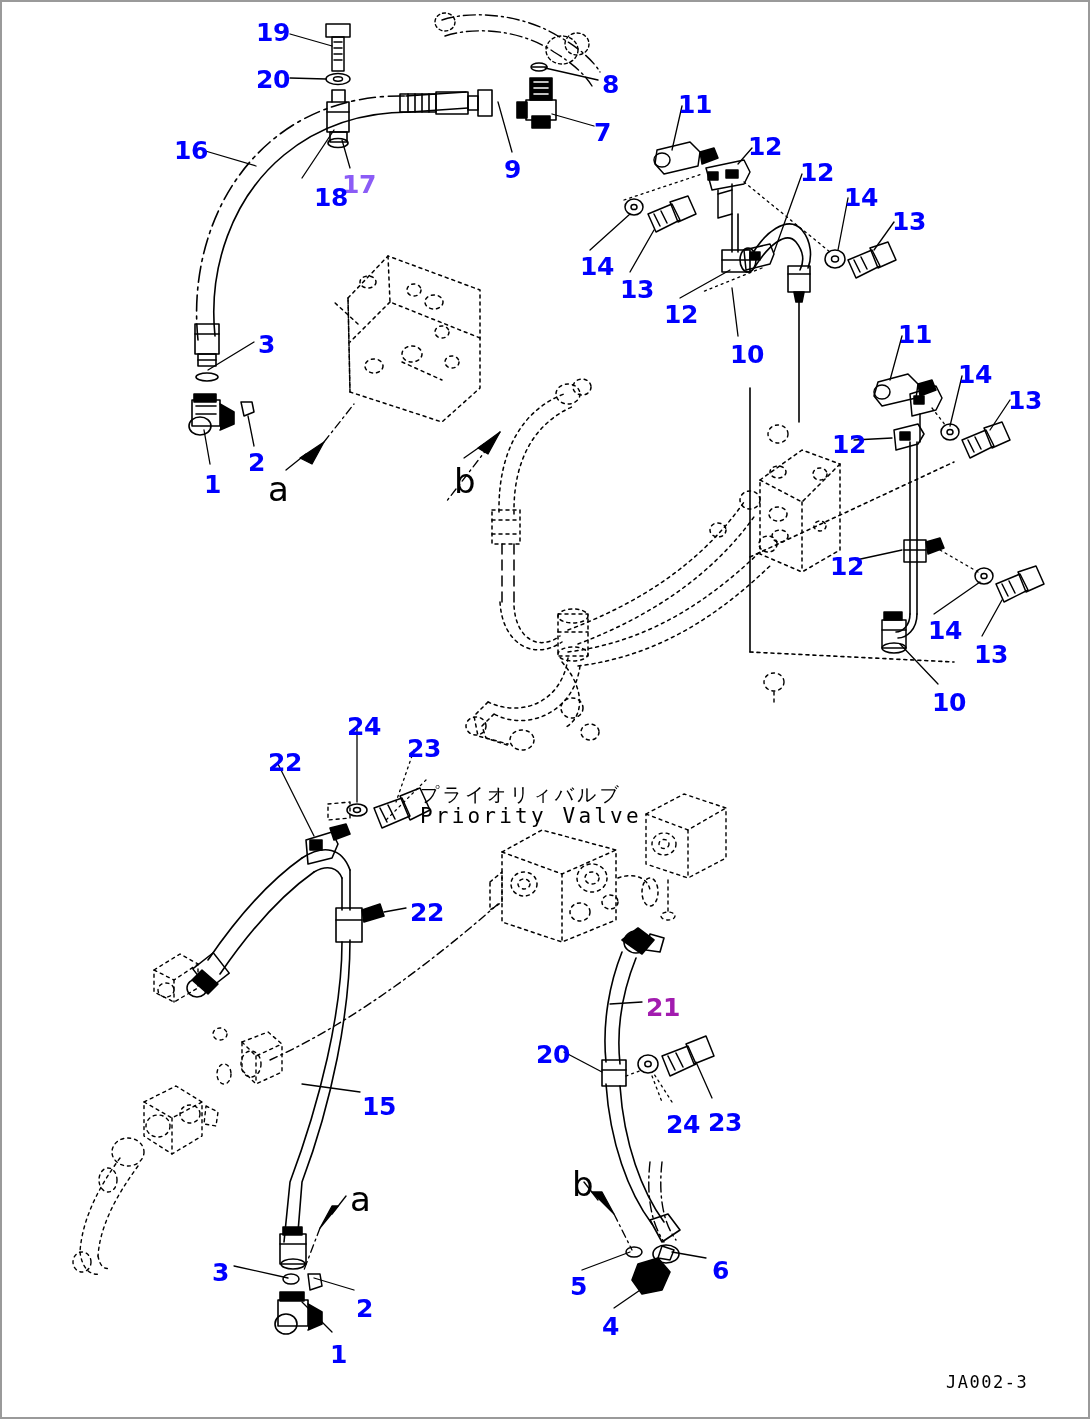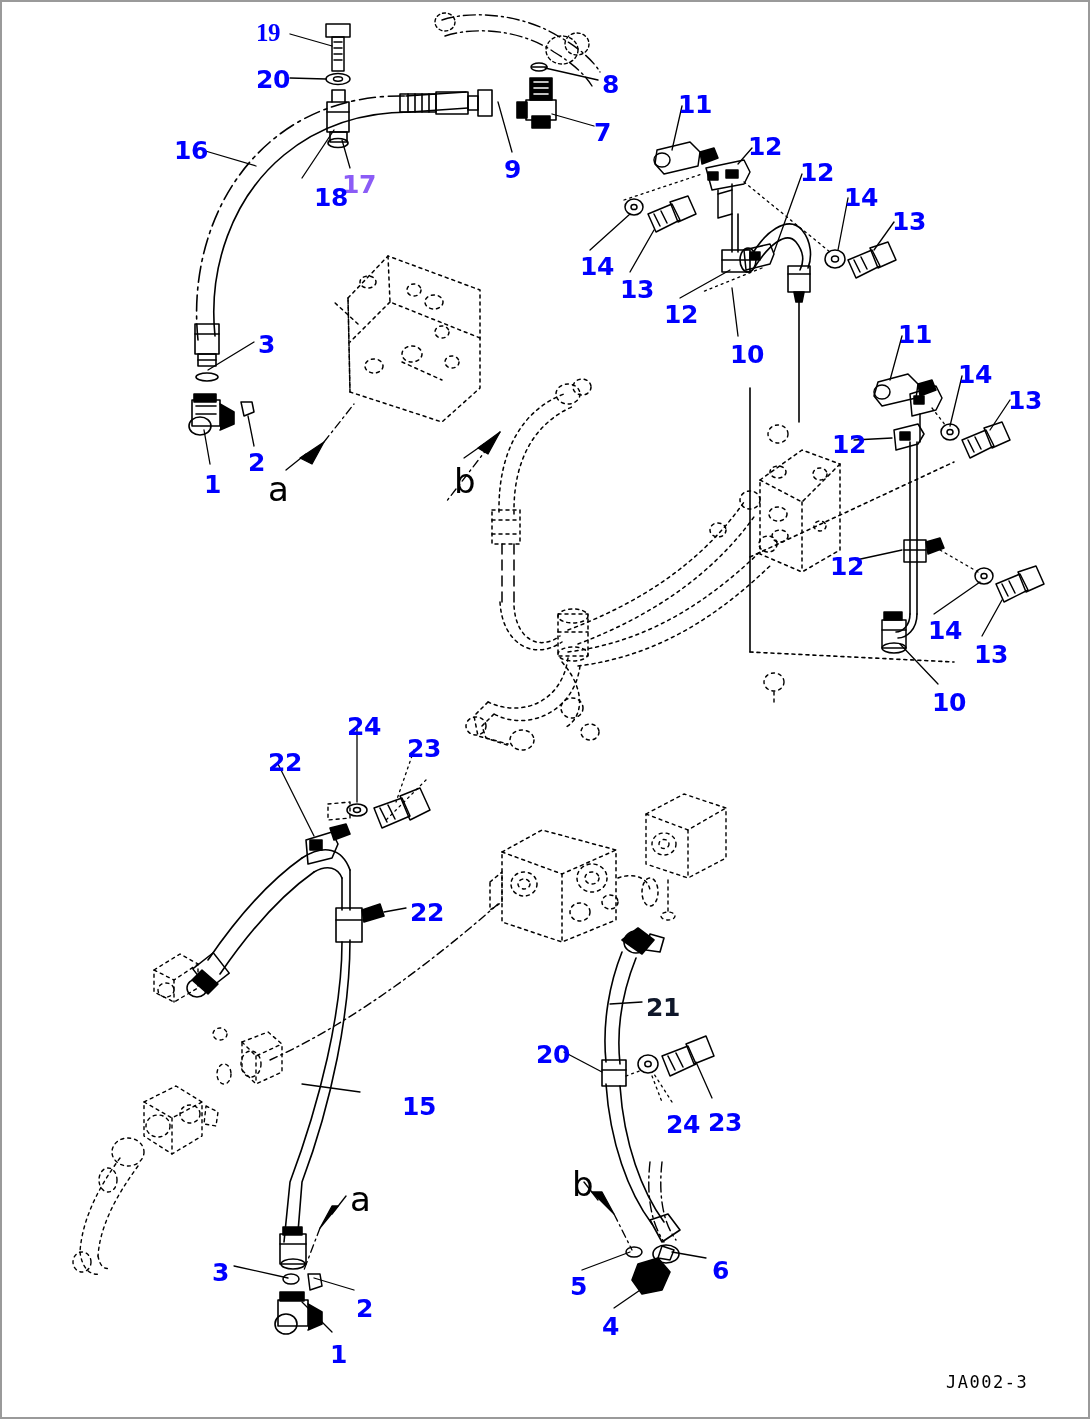--- a/index.html
+++ b/index.html
@@ -618,21 +618,21 @@
 
         <path d="M582 1180 L596 1198"></path>
         <path d="M590 1190 L612 1212 L600 1190 Z" fill="#000" stroke="#000"></path>
         <path d="M612 1212 L630 1248" stroke-dasharray="8 4 2 4"></path>
       </g>
 
     </g>
   </svg>
 
   <div id="callouts">
-      <div class="num" style="left: 254px; top: 18px; color: rgb(0, 0, 255); font-family: Liberation Serif, serif;">19</div>
+      <div class="num" style="left: 254px; top: 18px; color: rgb(0, 0, 255);">19</div>
       <div class="num" style="left: 254px; top: 65px; color: rgb(0, 0, 255); text-align: right;">20</div>
       <div class="num" style="left: 600px; top: 70px; color: rgb(0, 0, 255);">8</div>
       <div class="num" style="left: 676px; top: 90px; color: rgb(0, 0, 255);">11</div>
       <div class="num" style="left: 592px; top: 118px; color: rgb(0, 0, 255);">7</div>
       <div class="num" style="left: 746px; top: 132px; color: rgb(0, 0, 255);">12</div>
       <div class="num" style="left: 172px; top: 136px; color: rgb(0, 0, 255);">16</div>
       <div class="num" style="left: 502px; top: 155px; color: rgb(0, 0, 255);">9</div>
       <div class="num" style="left: 798px; top: 158px; color: rgb(0, 0, 255);">12</div>
       <div class="num" style="left: 340px; top: 170px; color: #8b5cf6;">17</div>
       <div class="num" style="left: 292px; top: 183px; color: rgb(0, 0, 255); margin-left: 20px;">18</div>
@@ -650,36 +650,40 @@
       <div class="num" style="left: 202px; top: 470px; color: rgb(0, 0, 255);">1</div>
       <div class="num" style="left: 830px; top: 430px; color: rgb(0, 0, 255);">12</div>
       <div class="num" style="left: 828px; top: 552px; color: rgb(0, 0, 255);">12</div>
       <div class="num" style="left: 926px; top: 616px; color: rgb(0, 0, 255);">14</div>
       <div class="num" style="left: 972px; top: 640px; color: rgb(0, 0, 255);">13</div>
       <div class="num" style="left: 930px; top: 688px; color: rgb(0, 0, 255);">10</div>
       <div class="num" style="left: 345px; top: 712px; color: rgb(0, 0, 255);">24</div>
       <div class="num" style="left: 405px; top: 734px; color: rgb(0, 0, 255);">23</div>
       <div class="num" style="left: 266px; top: 748px; color: rgb(0, 0, 255);">22</div>
       <div class="num" style="left: 408px; top: 898px; color: rgb(0, 0, 255);">22</div>
-      <div class="num" style="left: 644px; top: 993px; color: #0f172a;">21</div>
+      <div class="num" style="left: 644px; top: 993px; color: #a21caf;">21</div>
       <div class="num" style="left: 534px; top: 1040px; color: rgb(0, 0, 255);">20</div>
       <div class="num" style="left: 706px; top: 1108px; color: rgb(0, 0, 255);">23</div>
       <div class="num" style="left: 664px; top: 1110px; color: rgb(0, 0, 255);">24</div>
-      <div class="num" style="left: 360px; top: 1092px; color: rgb(0, 0, 255); margin-left: 40px;">15</div>
+      <div class="num" style="left: 360px; top: 1092px; color: rgb(0, 0, 255);">15</div>
       <div class="num" style="left: 210px; top: 1258px; color: rgb(0, 0, 255);">3</div>
       <div class="num" style="left: 354px; top: 1294px; color: rgb(0, 0, 255);">2</div>
       <div class="num" style="left: 568px; top: 1272px; color: rgb(0, 0, 255);">5</div>
       <div class="num" style="left: 710px; top: 1256px; color: rgb(0, 0, 255);">6</div>
       <div class="num" style="left: 600px; top: 1312px; color: rgb(0, 0, 255);">4</div>
       <div class="num" style="left: 328px; top: 1340px; color: rgb(0, 0, 255);">1</div>
     </div>
 
   <div id="refs">
       <div class="ref" style="left: 266px; top: 470px;">a</div>
       <div class="ref" style="left: 452px; top: 462px;">b</div>
       <div class="ref" style="left: 348px; top: 1180px;">a</div>
       <div class="ref" style="left: 570px; top: 1165px;">b</div>
     </div>
 
+  <div class="cap" style="left:418px;top:782px;">
+    <span class="jp">プライオリィバルブ</span>
+    <span class="en">Priority Valve</span>
+  </div>
 
   <div class="code" style="left:944px;top:1370px;">JA002-3</div>
 
 </div>
 
 </body></html>

